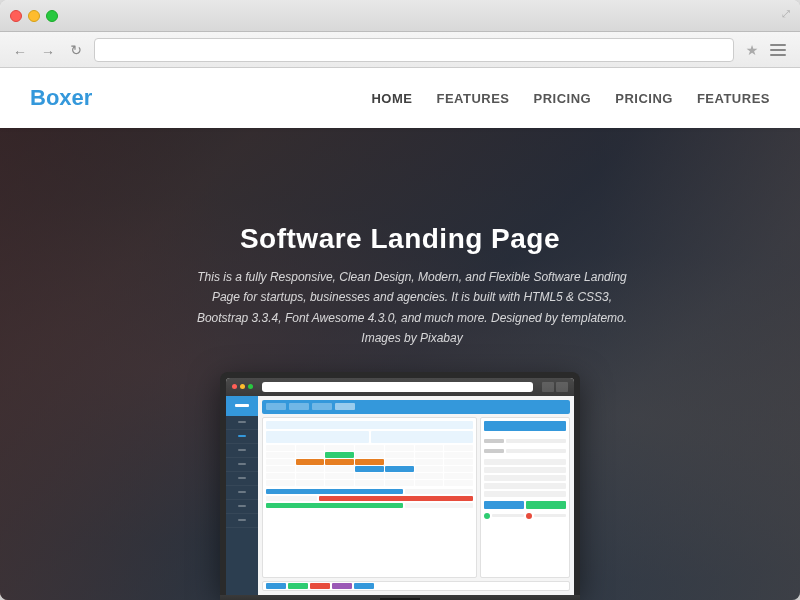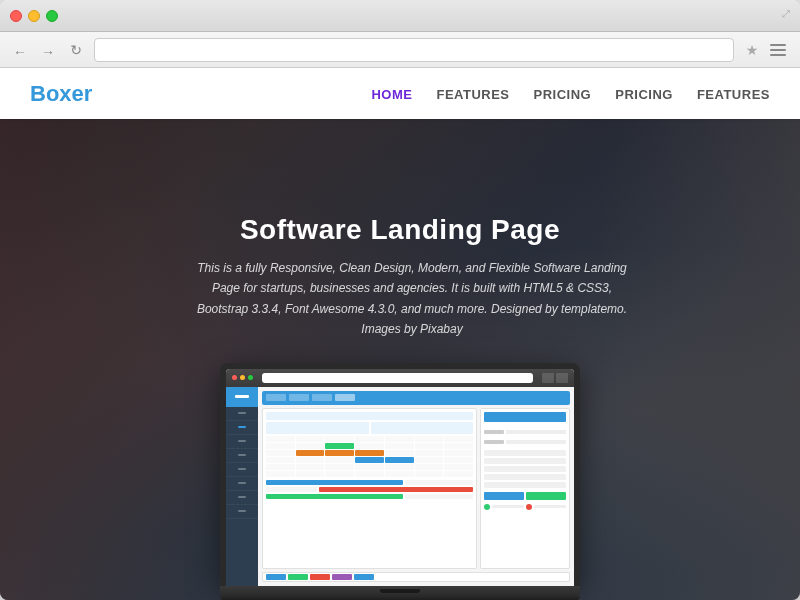--- a/index.html
+++ b/index.html
@@ -108,21 +108,21 @@
 
     
     .website {
       height: calc(600px - 68px);
       overflow: hidden;
     }
 
     
     .site-nav {
       background: white;
-      height: 51px;
+      height: 60px;
       display: flex;
       align-items: center;
       padding: 0 30px;
       box-shadow: 0 1px 3px rgba(0,0,0,0.1);
       position: relative;
       z-index: 10;
     }
 
     .site-logo {
       font-size: 22px;
@@ -141,21 +141,21 @@
     .nav-link {
       font-size: 13px;
       font-weight: 600;
       color: #555;
       cursor: pointer;
       letter-spacing: 0.5px;
       text-decoration: none;
     }
 
     .nav-link.active {
-      color: #6d28d9;
+      color: #404040;
     }
 
     
     .hero {
       position: relative;
       height: calc(600px - 68px - 50px);
       overflow: hidden;
       display: flex;
       flex-direction: column;
       align-items: center;

